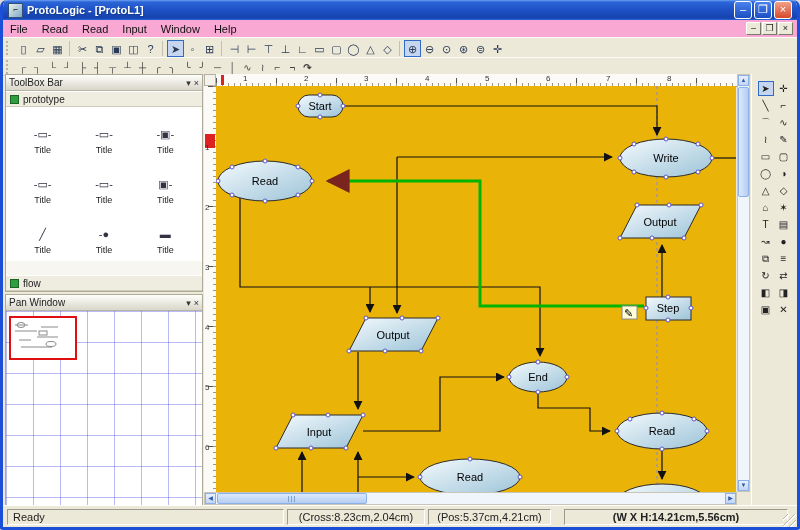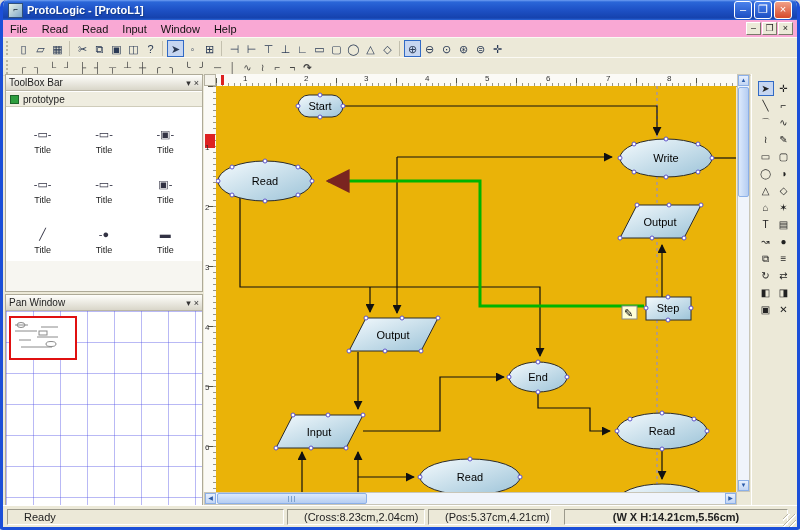--- a/index.html
+++ b/index.html
@@ -94,21 +94,21 @@
   
   .right-strip{position:absolute;left:748px;top:74px;width:46px;height:431px;background:#ECE9D8;
     border-left:1px solid #fff;display:grid;grid-template-columns:16px 16px;gap:2px;justify-content:center;
     align-content:start;padding-top:7px;box-sizing:border-box;}
   .rtool{width:16px;height:15px;box-sizing:border-box;text-align:center;font-size:10px;line-height:14px;
     color:#222;border:1px solid transparent;}
   .rtool[data-active="1"]{border:1px solid #316ac5;background:#c6d6f1;}
   
   .statusbar{position:absolute;left:0;right:0;top:505px;height:22px;background:#ECE9D8;border-top:1px solid #fff;font-size:11px;color:#222;}
   .scell{position:absolute;top:3px;height:16px;box-sizing:border-box;border:1px solid;border-color:#9c9a8c #ffffff #ffffff #9c9a8c;
-    padding:1px 16px;white-space:nowrap;overflow:hidden;}
+    padding:1px 5px;white-space:nowrap;overflow:hidden;}
   .scell-ready{left:4px;width:277px;}
   .scell-cross{left:284px;width:138px;text-align:center;}
   .scell-pos{left:425px;width:123px;text-align:center;}
   .scell-size{left:561px;width:224px;text-align:center;font-weight:bold;}
   .grip{position:absolute;right:1px;bottom:1px;width:13px;height:13px;
     background:repeating-linear-gradient(135deg,transparent 0 3px,#b9b5a2 3px 4px,#fff 4px 5px);}
   
   svg text{font-family:"Liberation Sans",sans-serif;font-size:11px;fill:#000;}
   .shp{fill:url(#sg);stroke:#2a2a2a;stroke-width:1;}
   .conn{fill:none;stroke:#101010;stroke-width:1.2;}
@@ -253,20 +253,24 @@
       </div>
         <div class="tbx-cell" data-name="proto-item-junction">
         <span class="tbx-ico" data-name="toolbox-item-icon">-●</span>
         <span class="tbx-lbl" data-name="toolbox-item-label">Title</span>
       </div>
         <div class="tbx-cell" data-name="proto-item-block">
         <span class="tbx-ico" data-name="toolbox-item-icon">▬</span>
         <span class="tbx-lbl" data-name="toolbox-item-label">Title</span>
       </div>
       </div>
+    <div class="grp-hdr grp-flow" data-name="toolbox-group-flow">
+      <span class="grp-sq" data-name="group-square-icon"></span>
+      <span data-name="group-label">flow</span>
+    </div>
   </div>
 
   <div class="panel pan-panel" data-name="pan-window-panel">
     <div class="panel-hdr" data-name="pan-window-header">
       <span data-name="pan-window-title">Pan Window</span>
       <span class="hbtns">
         <span data-name="pan-menu-icon">▾</span>
         <span data-name="pan-close-icon">×</span>
       </span>
     </div>

